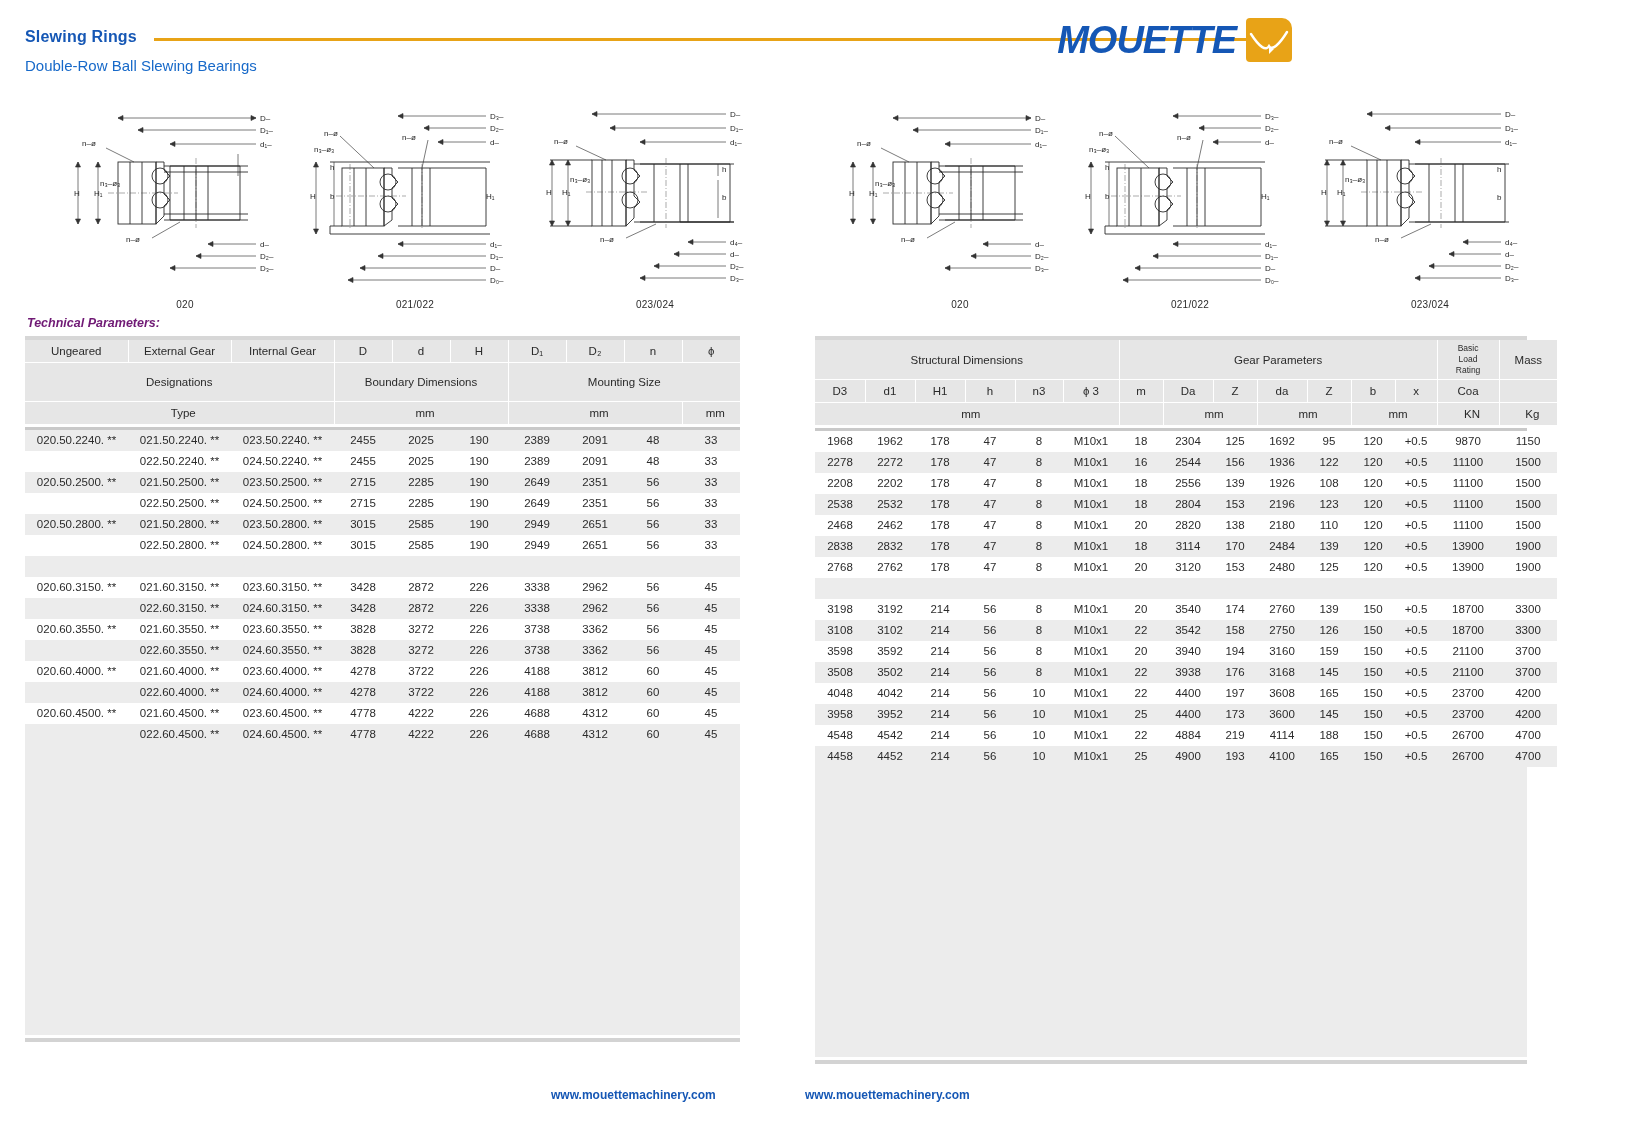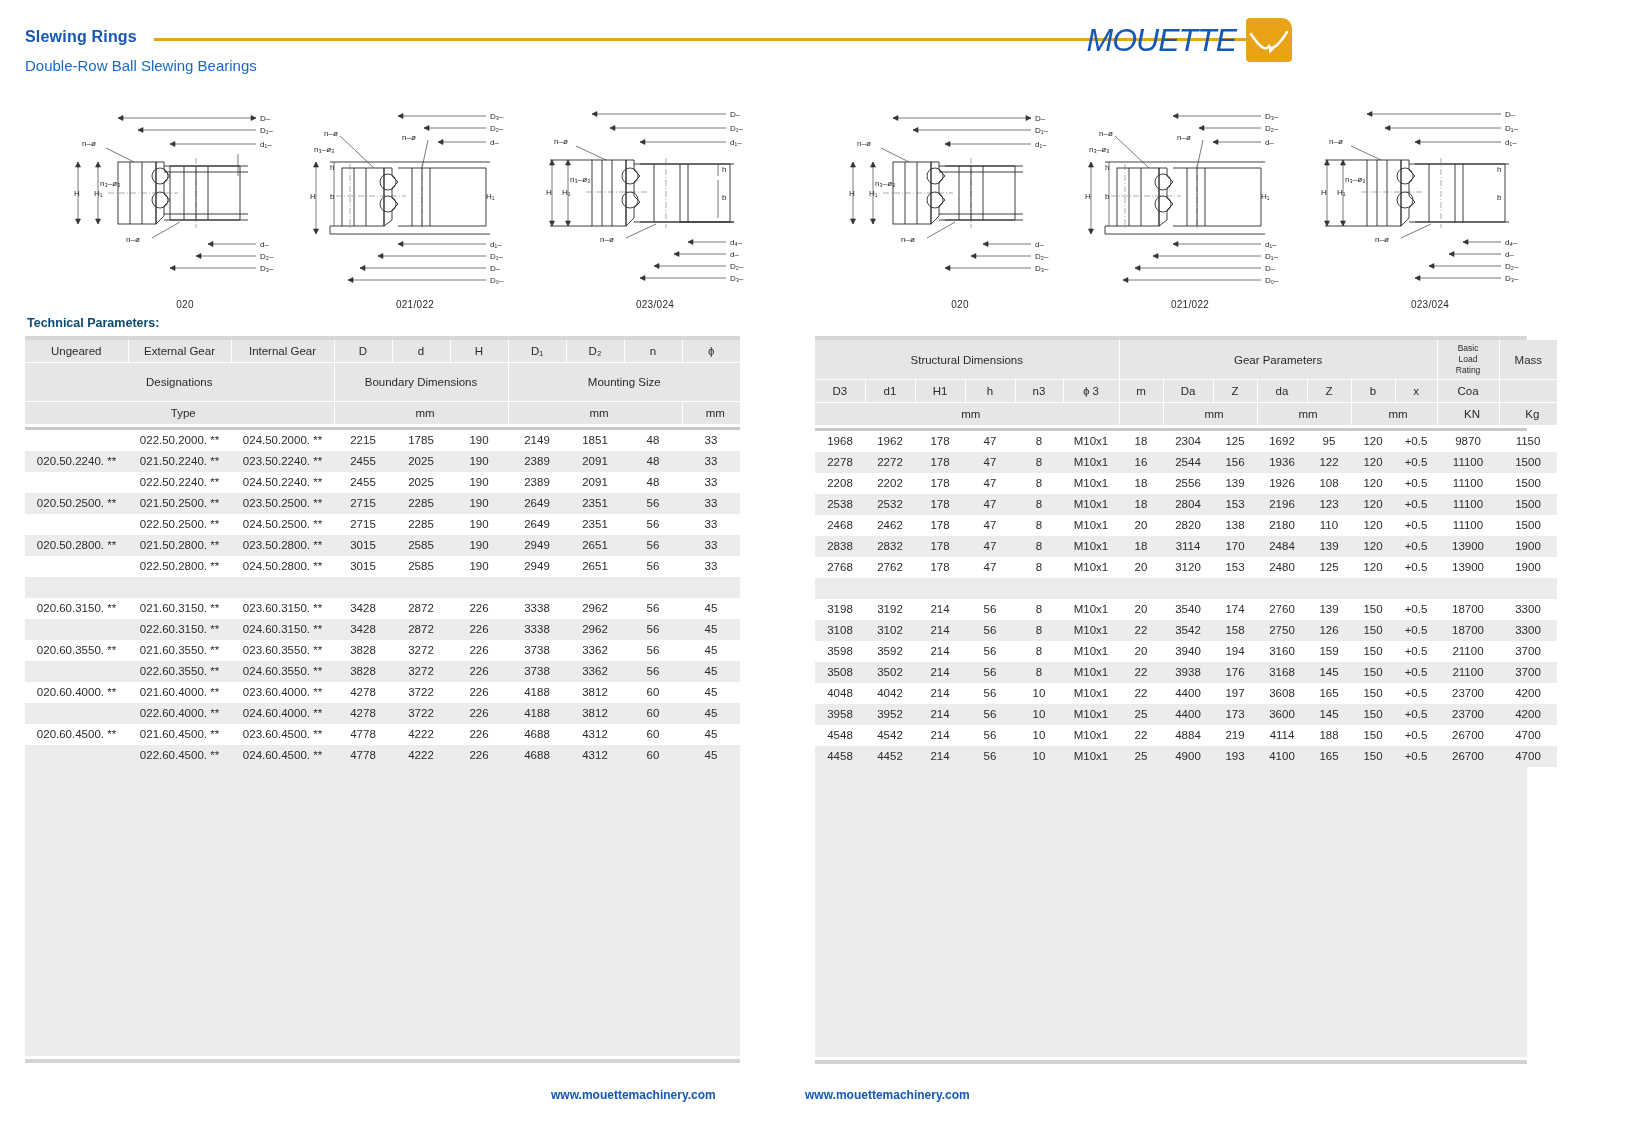--- a/index.html
+++ b/index.html
@@ -22,21 +22,21 @@
   .hdr-rule {
     position:absolute; left:154px; top:38px; width:1110px; height:3px;
     background:#e8a317;
   }
   .hdr-sub {
     position:absolute; left:25px; top:57px;
     font-size:15px; color:#1769c9; font-weight:400;
   }
   .logo-wrap { position:absolute; right:16px; top:16px; height:48px; display:flex; align-items:center; gap:10px; }
   .logo-text {
-    font-size:32px; font-weight:normal; font-style:italic;
+    font-size:38px; font-weight:bold; font-style:italic;
     color:#1557b5; letter-spacing:-1px; line-height:1;
     font-family:"Liberation Sans", sans-serif;
   }
   .logo-mark {
     width:46px; height:44px; background:#e8a317; border-radius:4px 10px 4px 4px;
     position:relative;
   }
   .logo-mark svg { position:absolute; left:0; top:0; }
 
   
@@ -45,21 +45,21 @@
   .dwg { position:absolute; top:0; width:250px; height:214px; }
   .dwg svg { display:block; }
   .dwg-cap {
     position:absolute; bottom:0; left:0; width:250px; text-align:center;
     font-size:10px; color:#2b2b2b; letter-spacing:.3px;
   }
 
   
   .tech-label {
     position:absolute; left:27px; top:316px;
-    font-size:12.5px; font-weight:bold; color:#0c4a6e;
+    font-size:12.5px; font-weight:bold; color:#701a75;font-style:italic;
   }
 
   
   .tbl-panel { position:absolute; top:336px; }
   .tbl-panel.left  { left:25px;  width:715px; }
   .tbl-panel.right { left:815px; width:712px; }
 
   table.ds {
     border-collapse:collapse;
     width:100%;
@@ -596,32 +596,20 @@
         <col style="width:103px">
       <col style="width:58px">
         <col style="width:58px">
         <col style="width:58px">
       <col style="width:58px">
         <col style="width:58px">
         <col style="width:58px">
         <col style="width:58px">
     </colgroup>
     <tbody class="body-block" id="left-body">
-        <tr>
-          <td></td>
-          <td>022.50.2000. **</td>
-          <td>024.50.2000. **</td>
-          <td>2215</td>
-          <td>1785</td>
-          <td>190</td>
-          <td>2149</td>
-          <td>1851</td>
-          <td>48</td>
-          <td>33</td>
-        </tr>
         <tr class="alt">
           <td>020.50.2240. **</td>
           <td>021.50.2240. **</td>
           <td>023.50.2240. **</td>
           <td>2455</td>
           <td>2025</td>
           <td>190</td>
           <td>2389</td>
           <td>2091</td>
           <td>48</td>

